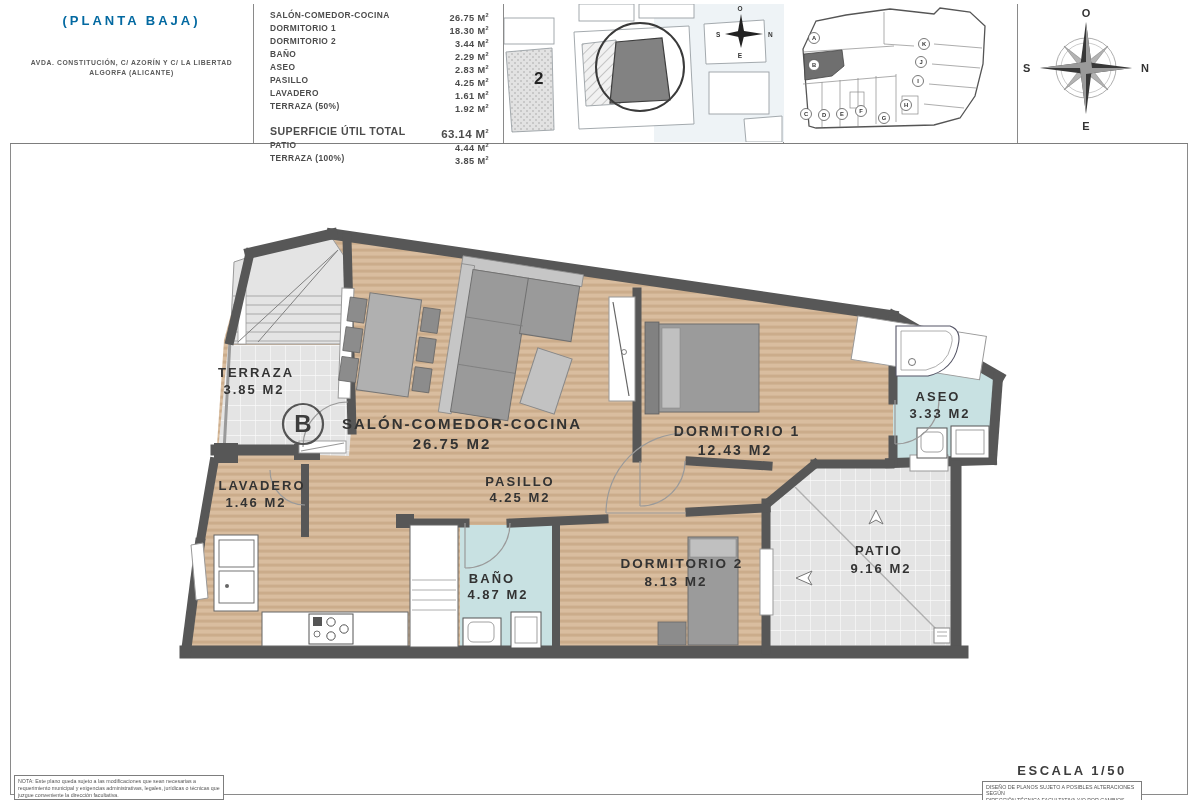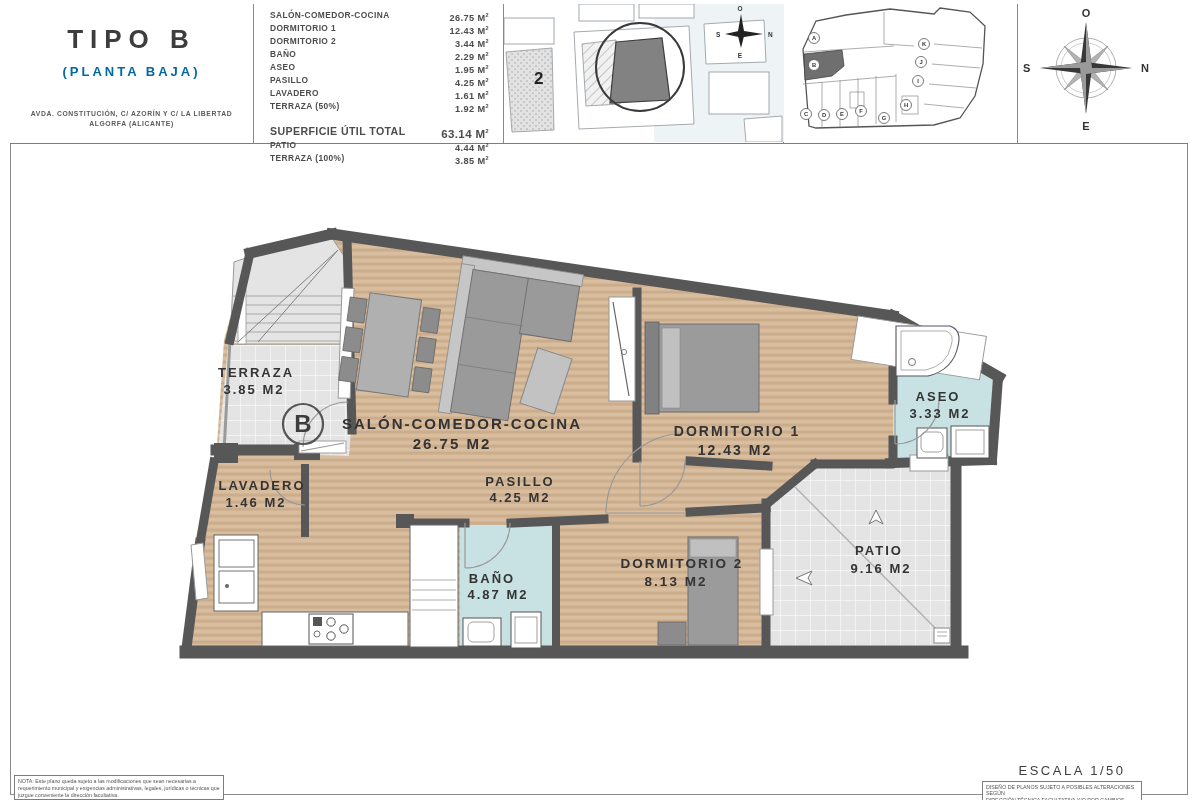--- a/index.html
+++ b/index.html
@@ -15,62 +15,61 @@
   .c-compass{flex:1;}
   .t-main{font-size:26px;font-weight:bold;letter-spacing:7px;color:#3d3d3d;margin-top:20px;}
   .t-sub{font-size:13px;font-weight:bold;letter-spacing:3px;color:#0369a1;margin-top:9px;}
   .t-addr{font-size:6.8px;font-weight:bold;letter-spacing:.6px;color:#5a5a5a;margin-top:30px;line-height:9.5px;}
   .arow{display:flex;justify-content:space-between;font-size:8.4px;font-weight:bold;color:#4c4c4c;letter-spacing:.4px;line-height:9.9px;}
   .arow .val{font-size:9.2px;white-space:nowrap;}
   .arow sup{font-size:5.5px;}
   .arow.total{font-size:10.6px;margin-top:10px;line-height:13px;}
   .arow.total .val{font-size:11.5px;}
   .planlayer{position:absolute;left:0;top:0;z-index:1;}
-  .scale-label{position:absolute;left:1012px;top:763px;width:120px;text-align:center;font-size:13px;font-weight:normal;letter-spacing:2.5px;color:#3d3d3d;z-index:3;}
+  .scale-label{position:absolute;left:1012px;top:763px;width:120px;text-align:center;font-size:13px;font-weight:bold;letter-spacing:2.5px;color:#3d3d3d;z-index:3;}
   .note-right{position:absolute;left:982px;top:781px;width:152px;height:15px;border:1px solid #7d7d7d;font-size:5.3px;line-height:6.6px;color:#555;padding:1.5px 3px;overflow:hidden;z-index:3;background:#fff;}
   .note-left{position:absolute;left:14px;top:775px;width:202px;height:19px;border:1px solid #7d7d7d;font-size:5.3px;line-height:6.9px;color:#555;padding:2px 3px;overflow:hidden;z-index:3;background:#fff;}
   svg text{font-family:"Liberation Sans",sans-serif;}
   .roomname{font-weight:bold;fill:#333;letter-spacing:2px;}
 </style>
 </head>
 <body>
 
 <div class="frame"></div>
 
 <div class="header">
 
   <div class="hcell c-title">
-    <div class="t-main">TIPO B</div>
     <div class="t-sub">(PLANTA BAJA)</div>
     <div class="t-addr">
       <div>AVDA. CONSTITUCIÓN, C/ AZORÍN Y C/ LA LIBERTAD</div>
       <div>ALGORFA (ALICANTE)</div>
     </div>
   </div>
 
   <div class="hcell c-table">
     <div class="arow">
         <span>SALÓN-COMEDOR-COCINA</span>
         <span class="val"><span>26.75</span> <span>M</span><sup>2</sup></span>
       </div>
     <div class="arow">
         <span>DORMITORIO 1</span>
-        <span class="val"><span>12.43</span> <span>M</span><sup>2</sup></span>
+        <span class="val"><span>18.30</span> <span>M</span><sup>2</sup></span>
       </div>
     <div class="arow">
         <span>DORMITORIO 2</span>
         <span class="val"><span>3.44</span> <span>M</span><sup>2</sup></span>
       </div>
     <div class="arow">
         <span>BAÑO</span>
         <span class="val"><span>2.29</span> <span>M</span><sup>2</sup></span>
       </div>
     <div class="arow">
         <span>ASEO</span>
-        <span class="val"><span>1.95</span> <span>M</span><sup>2</sup></span>
+        <span class="val"><span>2.83</span> <span>M</span><sup>2</sup></span>
       </div>
     <div class="arow">
         <span>PASILLO</span>
         <span class="val"><span>4.25</span> <span>M</span><sup>2</sup></span>
       </div>
     <div class="arow">
         <span>LAVADERO</span>
         <span class="val"><span>1.61</span> <span>M</span><sup>2</sup></span>
       </div>
     <div class="arow">

